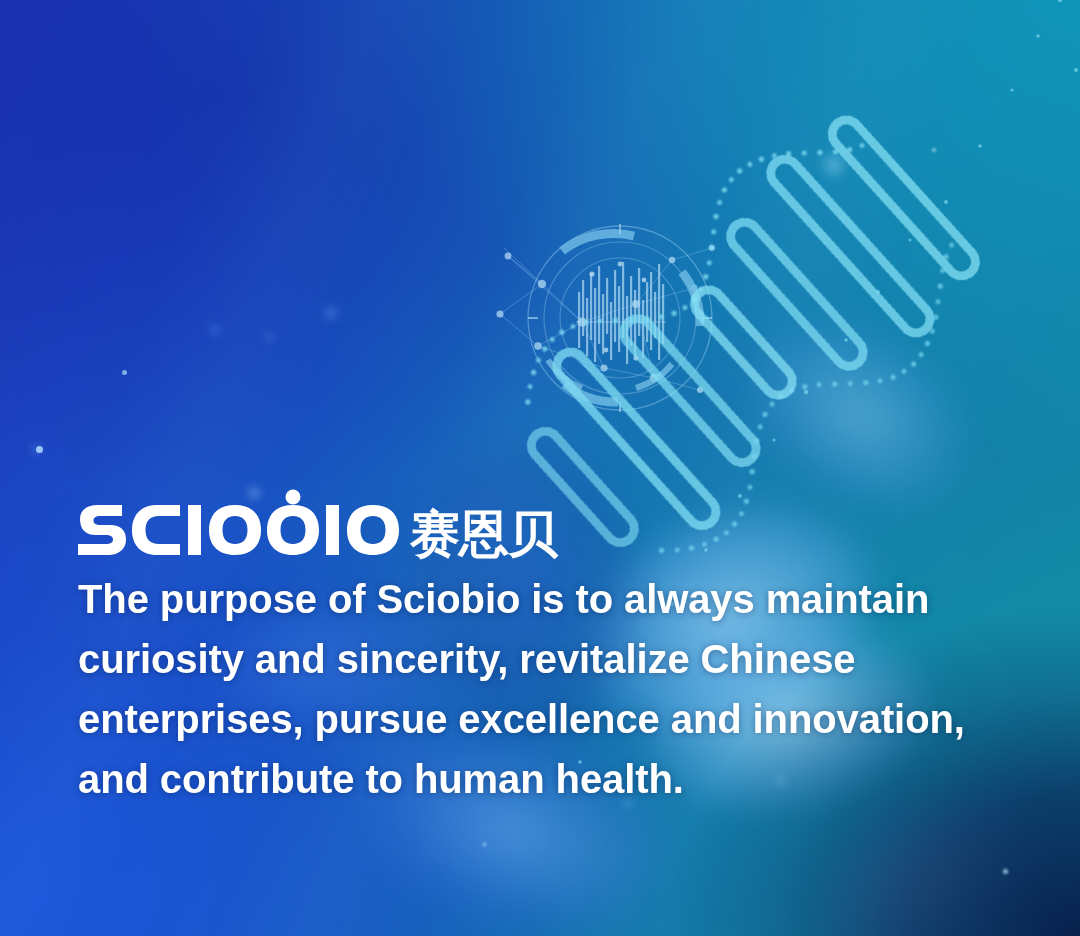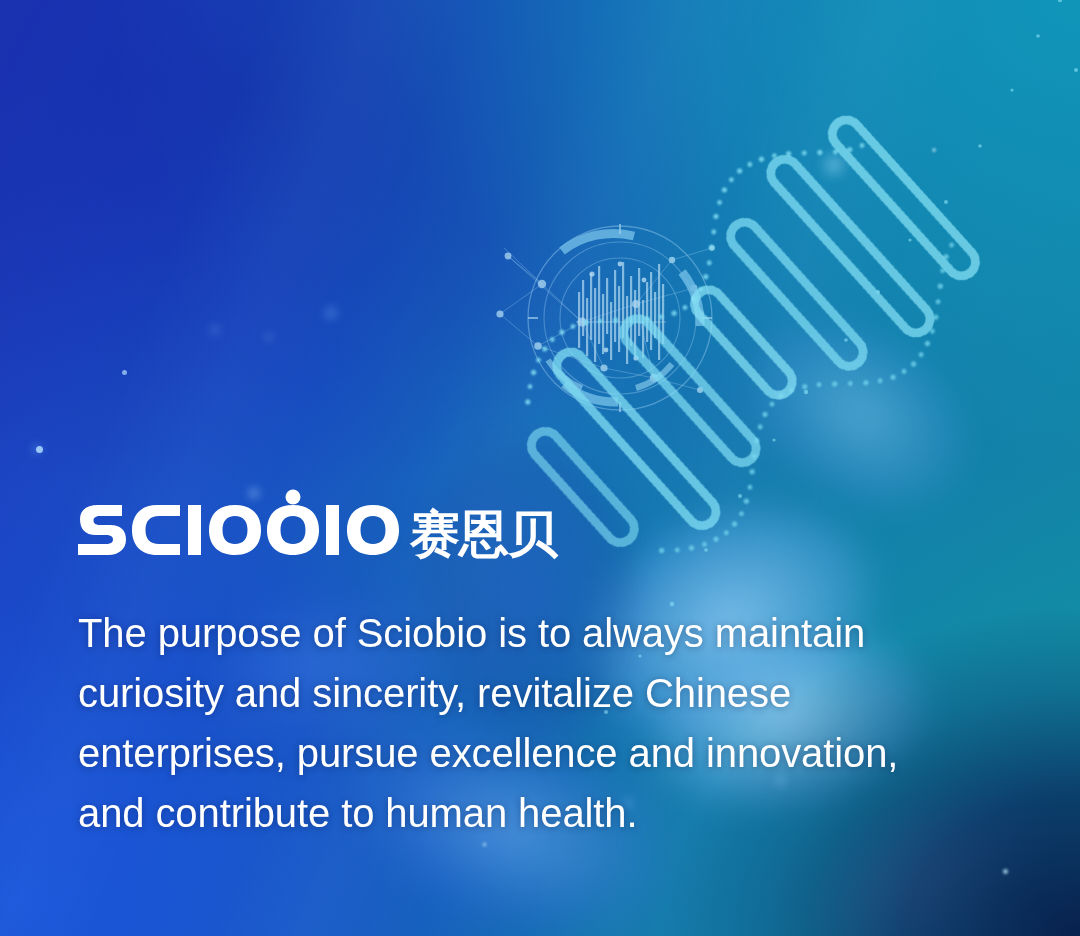--- a/index.html
+++ b/index.html
@@ -74,25 +74,25 @@
   
   .content{position:absolute;left:0;top:0;width:1080px;height:936px;}
 
   .logo{
     position:absolute;left:76px;top:503px;
     height:62px;display:flex;align-items:flex-end;
   }
   .logo svg{display:block;overflow:visible;}
 
   .tagline{
-    position:absolute;left:78px;top:603px;width:900px;
+    position:absolute;left:78px;top:569px;width:900px;
     color:#ffffff;
     font-size:40px;
     line-height:60px;
-    font-weight:400;
+    font-weight:700;
     letter-spacing:-0.1px;
     text-shadow:0 1px 7px rgba(6,22,70,.40);
     white-space:pre-line;
   }
 </style>
 </head>
 <body>
 
 <div class="stage">
 

